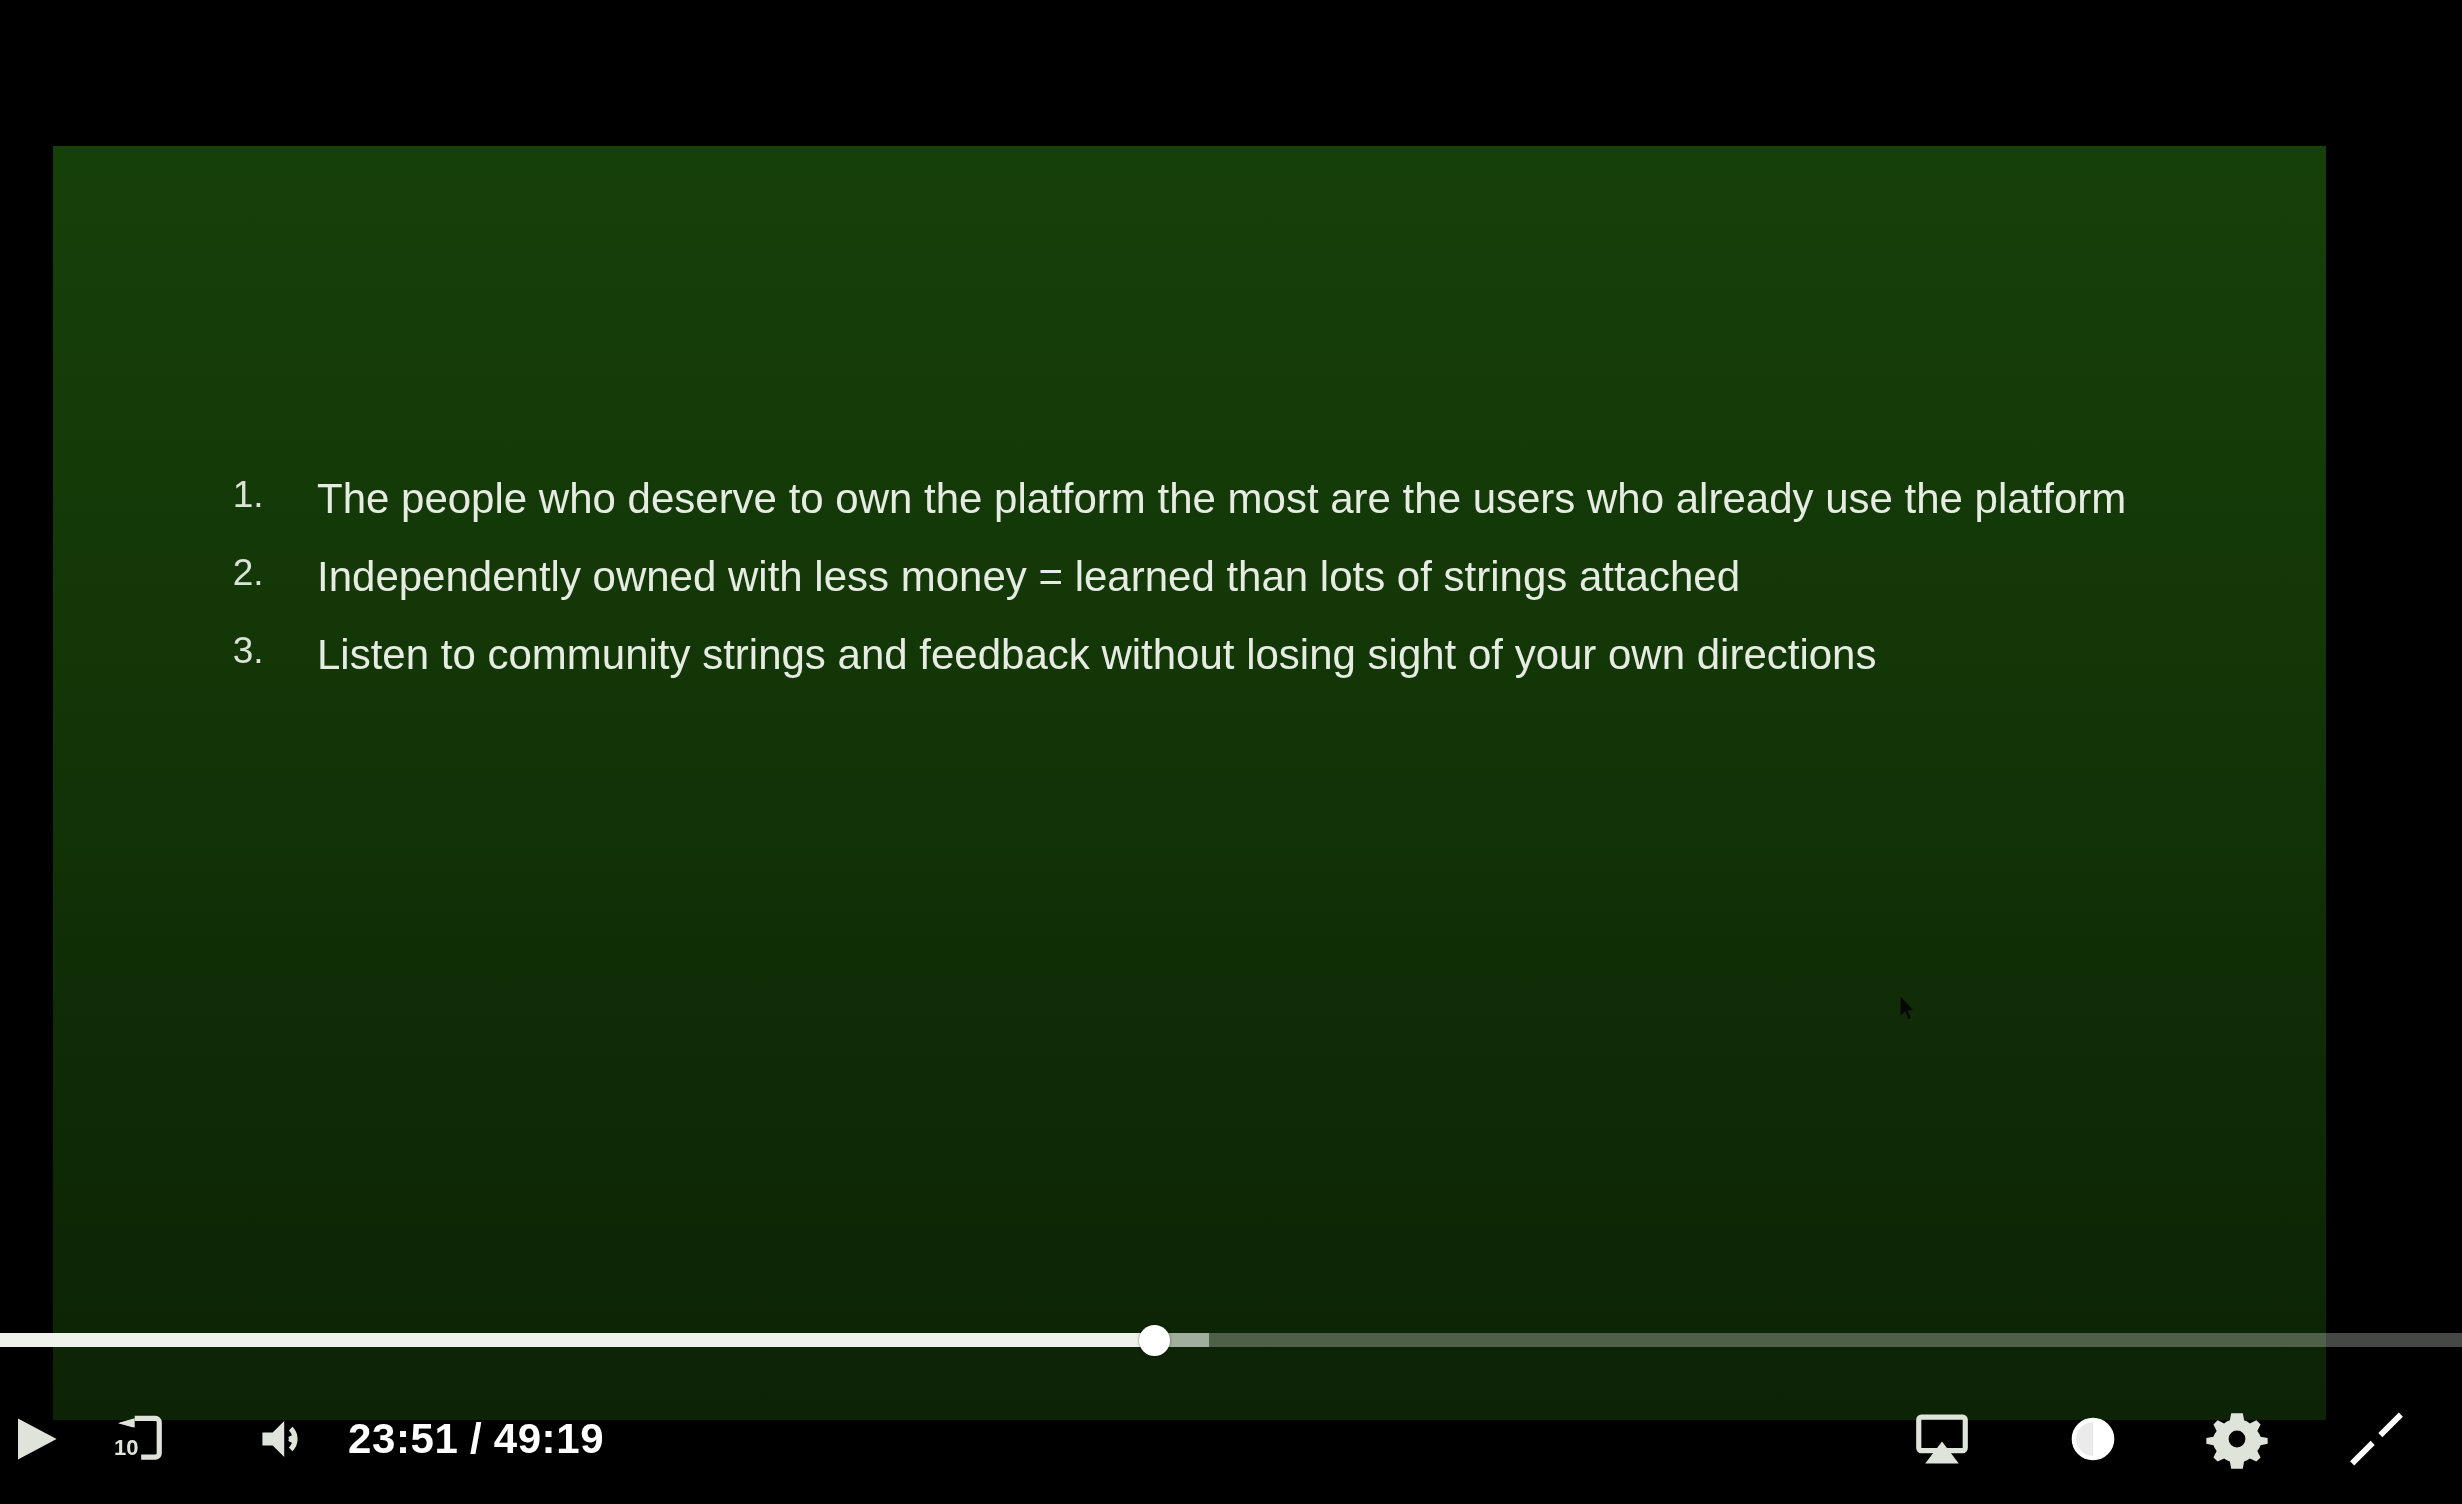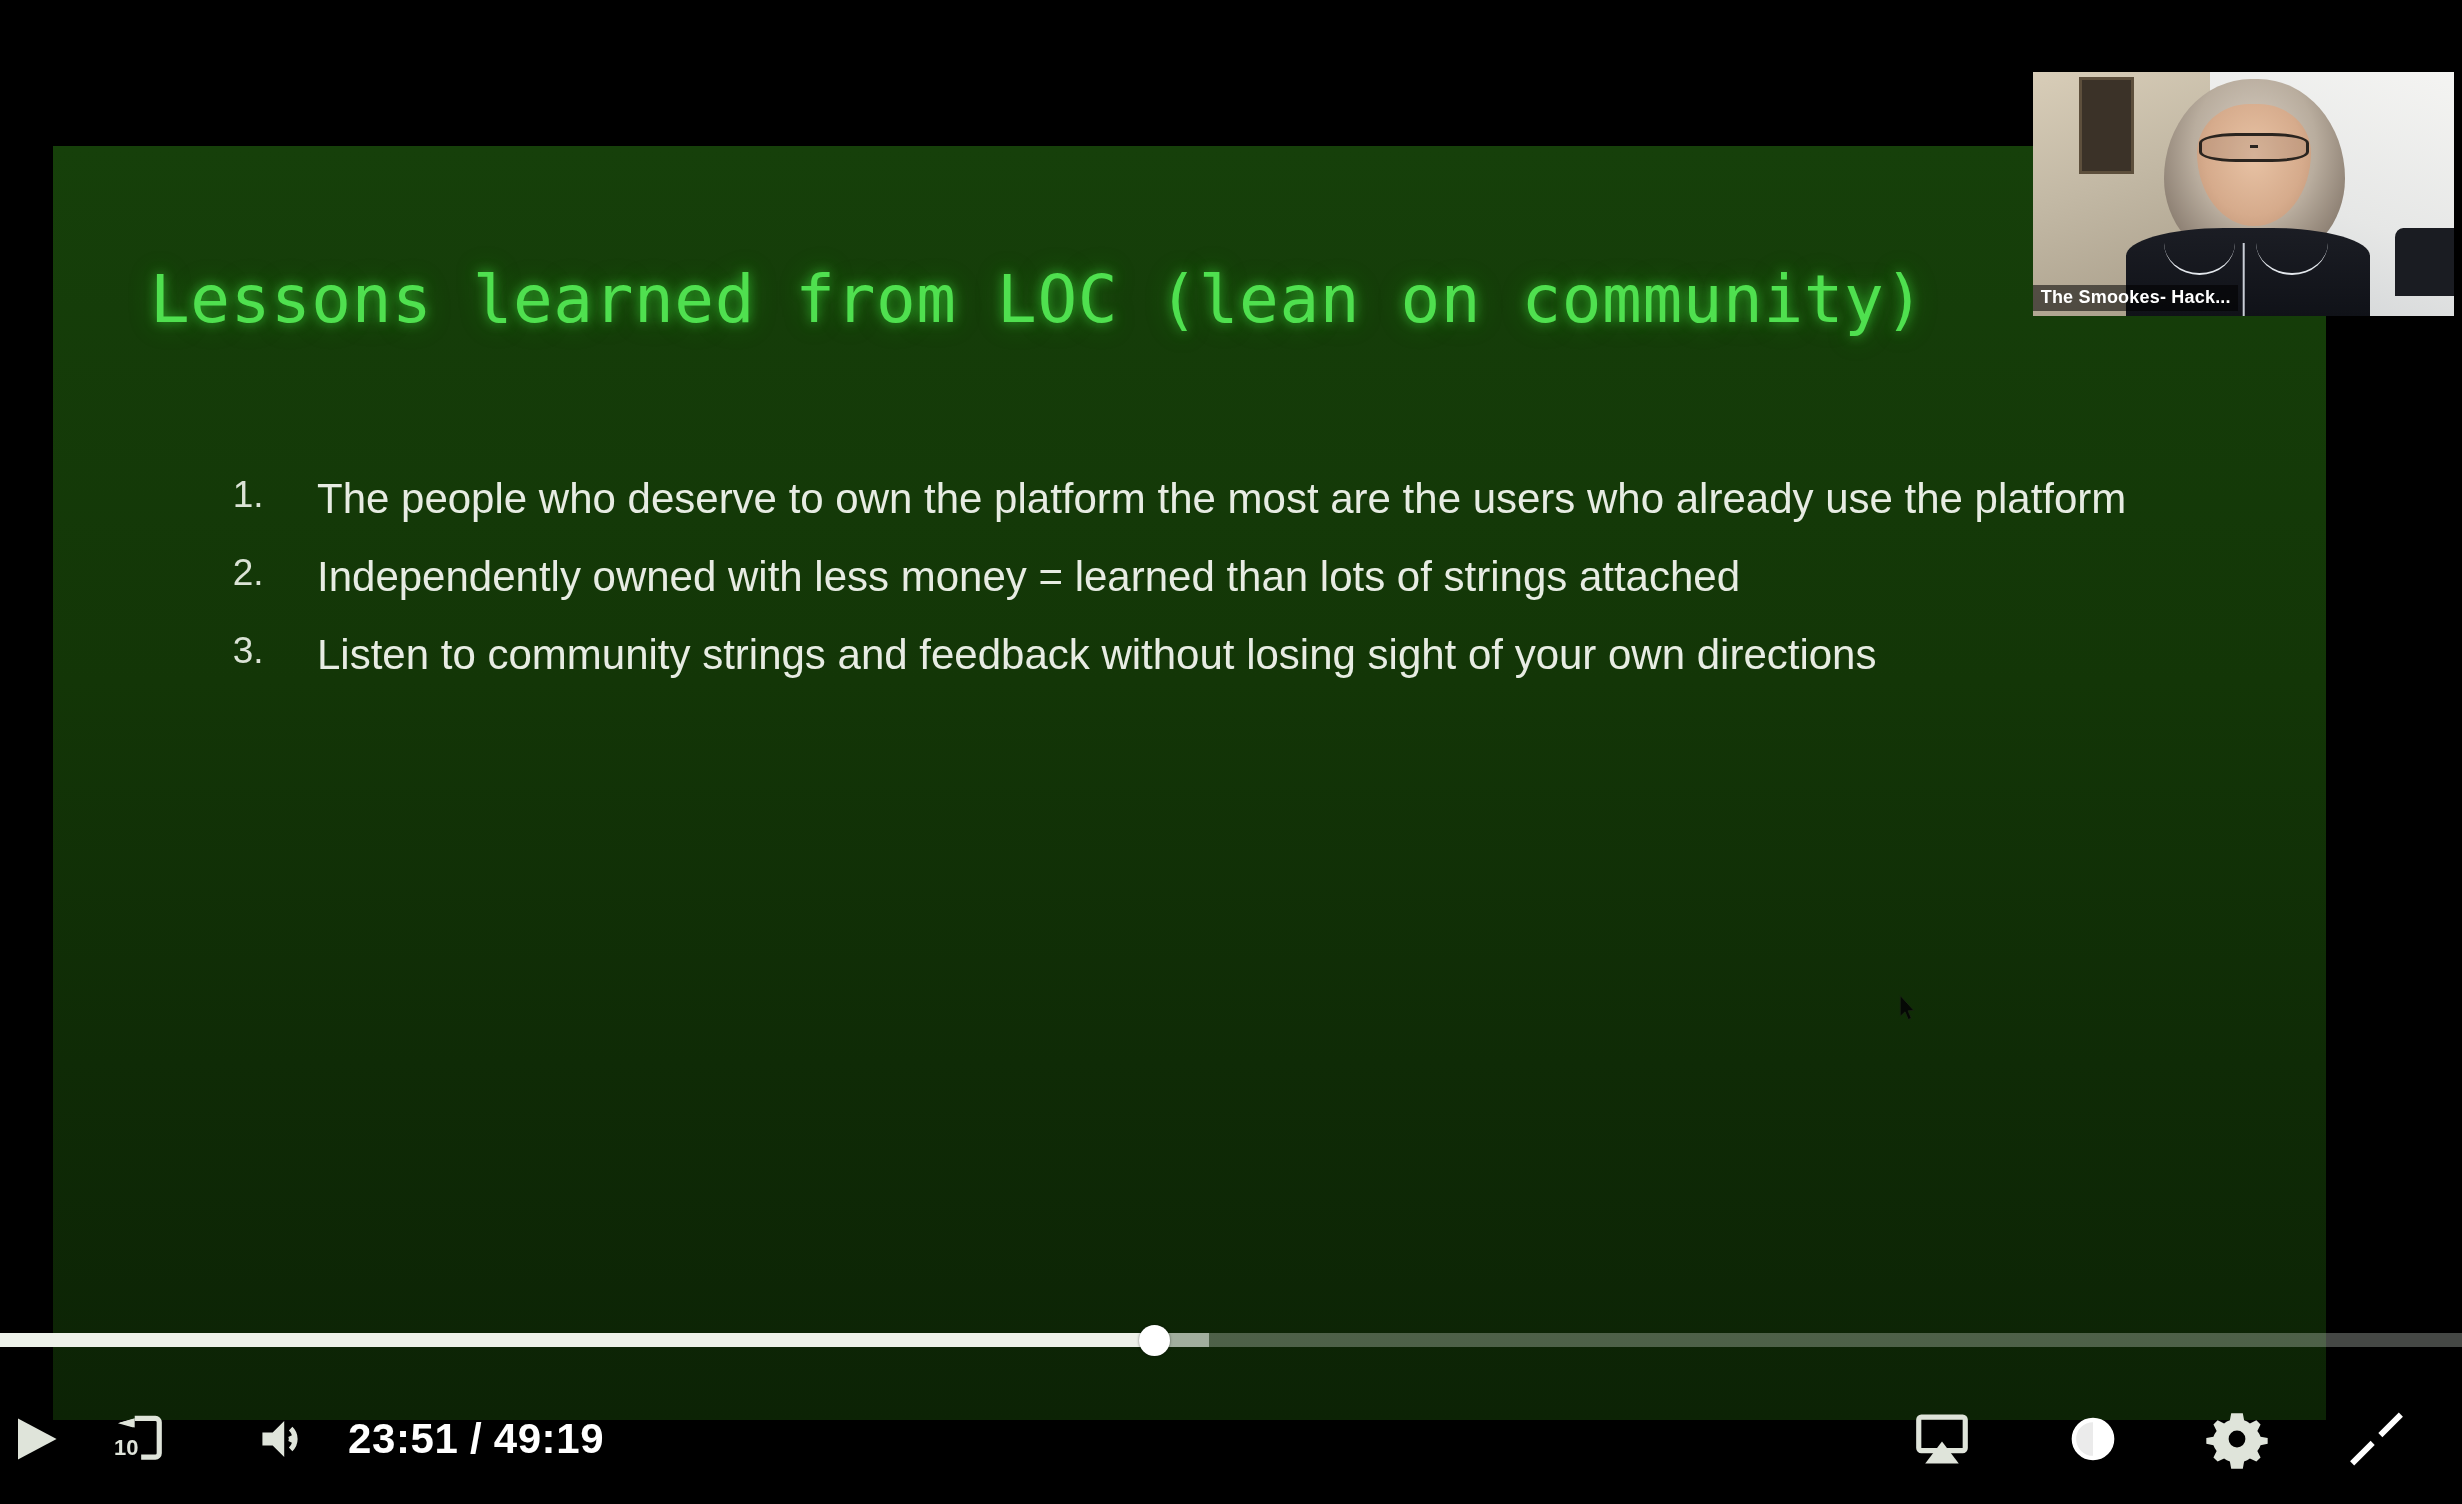--- a/index.html
+++ b/index.html
@@ -243,21 +243,20 @@
 
   .icon-fill { fill: #dfe4da; }
 </style>
 </head>
 <body>
 
 <div id="player">
 
   <div id="slide">
 
-    <div id="slide-title">Lessons learned from LOC (lean on community)</div>
 
     <div id="slide-list">
 
       <div class="bullet-row">
         <div class="bullet-marker">1.</div>
         <div class="bullet-text">The people who deserve to own the platform the most are the users who already use the platform</div>
       </div>
 
       <div class="bullet-row">
         <div class="bullet-marker">2.</div>
@@ -265,34 +264,20 @@
       </div>
 
       <div class="bullet-row">
         <div class="bullet-marker">3.</div>
         <div class="bullet-text">Listen to community strings and feedback without losing sight of your own directions</div>
       </div>
 
     </div>
   </div>
 
-  <div id="webcam">
-    <div class="cam-wall"></div>
-    <div class="cam-wall2"></div>
-    <div class="cam-frame"></div>
-    <div class="cam-hair"></div>
-    <div class="cam-face"></div>
-    <div class="cam-glasses"></div>
-    <div class="cam-shirt"></div>
-    <div class="cam-collar-l"></div>
-    <div class="cam-collar-r"></div>
-    <div class="cam-zip"></div>
-    <div class="cam-dark-r"></div>
-    <div id="webcam-label">The Smookes- Hack...</div>
-  </div>
 
   <svg id="cursor" viewBox="0 0 26 42">
     <path d="M2 1 L2 33 L9.5 26 L14.5 38 L19 36 L14 24.5 L23 24 Z" fill="#050805" stroke="#1d2a16" stroke-width="1"></path>
   </svg>
 
   <div id="progress">
     <div id="progress-track"></div>
     <div id="progress-buffered" style="width: 49.1%;"></div>
     <div id="progress-played" style="width: 46.9%;"></div>
     <div id="progress-handle" style="left: 46.9%;"></div>

